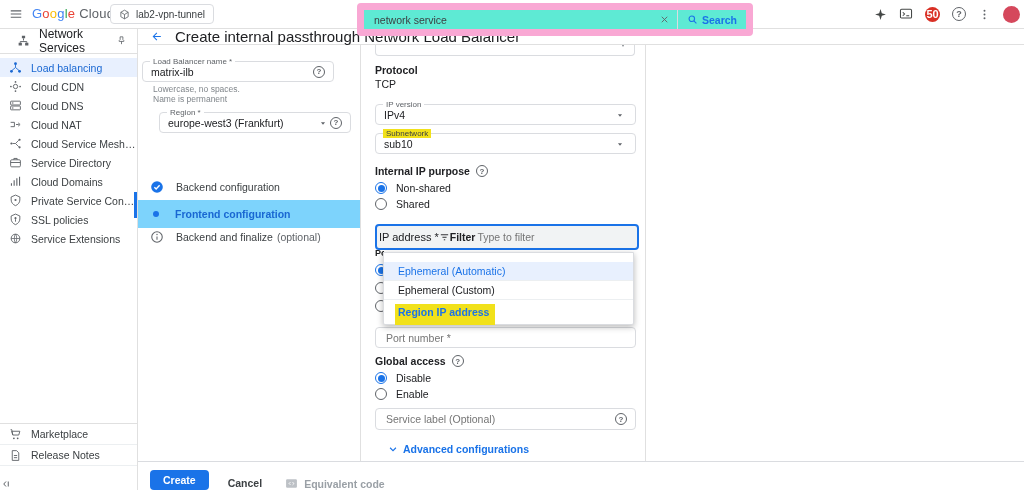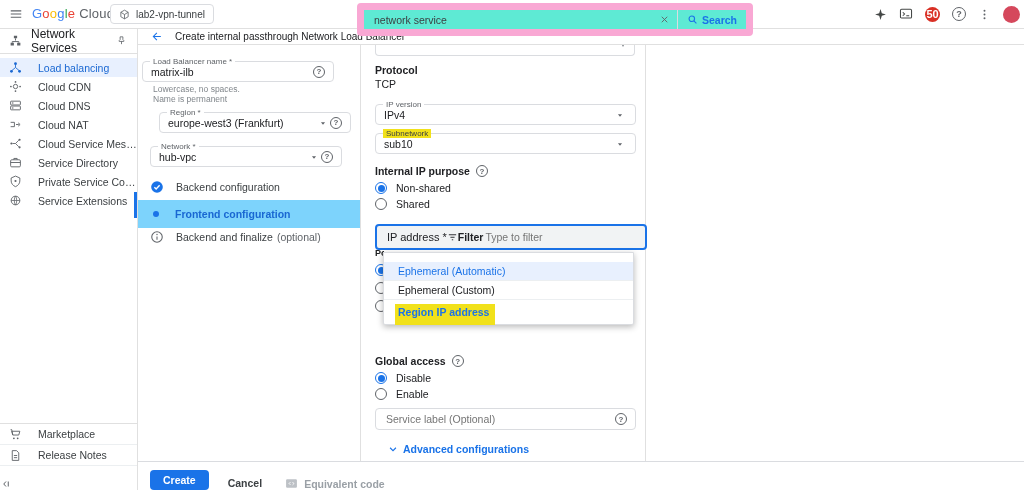--- a/index.html
+++ b/index.html
@@ -25,38 +25,38 @@
   .topicons{position:absolute;right:4px;top:0;height:28px;display:flex;align-items:center;gap:12px}
   .badge{width:15px;height:15px;border-radius:50%;background:#d93025;color:#fff;font-size:11px;font-weight:700;
          display:flex;align-items:center;justify-content:center}
   .qcirc{width:12px;height:12px;border:1.2px solid #5f6368;border-radius:50%;display:flex;align-items:center;justify-content:center;
          font-size:8px;color:#5f6368;font-weight:700;box-sizing:border-box}
   .qcirc::after{content:"?"}
   .qcirc.big{width:14px;height:14px;font-size:9px}
   .avatar{width:17px;height:17px;border-radius:50%;background:#d5485c}
   
   .sidebar{position:absolute;top:28px;left:0;width:137px;bottom:0;background:#fff;border-right:1px solid #e0e0e0;z-index:10}
-  .sidehead{height:25px;border-bottom:1px solid #e0e0e0;display:flex;align-items:center;padding-left:9px;gap:9px}
+  .sidehead{height:25px;border-bottom:1px solid #e0e0e0;display:flex;align-items:center;padding-left:17px;gap:9px}
   .sidehead .t{font-size:12px;font-weight:500;color:#202124;flex:1}
   .sidehead .pin{margin-right:10px}
   .navitems{margin-top:4px}
-  .nitem{height:19px;display:flex;align-items:center;gap:16px;padding-left:9px;color:#3c4043;cursor:pointer;white-space:nowrap;overflow:hidden}
+  .nitem{height:19px;display:flex;align-items:center;gap:9px;padding-left:9px;color:#3c4043;cursor:pointer;white-space:nowrap;overflow:hidden}
   .nitem .lb{font-size:10.5px;overflow:hidden;text-overflow:ellipsis}
   .nitem.sel{background:#e8f0fe;color:#1967d2}
   .nitem.sel .ic{color:#1967d2}
   .side-scroll{position:absolute;right:0;top:164px;width:3px;height:26px;background:#1a73e8}
   .side-bottom{position:absolute;left:0;right:0;top:395px;border-top:1px solid #e0e0e0}
   .side-bottom .nitem{height:20px}
   .side-bottom .sep{border-top:1px solid #eceff1}
   .collapse{margin:10px 0 0 34px;cursor:pointer}
   
   .mainhead{position:absolute;top:28px;left:137px;right:0;height:16px;background:#fff;border-bottom:1px solid #e0e0e0;
             display:flex;align-items:center;z-index:9}
   .mainhead .back{margin-left:13px;cursor:pointer}
-  .mainhead .pt{margin-left:12px;font-size:10px;color:#202124}
+  .mainhead .pt{margin-left:12px;font-size:15px;color:#202124}
   
   .content{position:absolute;top:44px;left:137px;right:0;bottom:28px;background:#fff;overflow:hidden}
   .vdiv1{position:absolute;left:223px;top:0;bottom:0;width:1px;background:#e0e0e0}
   .vdiv2{position:absolute;left:508px;top:0;bottom:0;width:1px;background:#e0e0e0}
   
   .ofield{position:absolute;height:19px;border:1px solid #dadce0;border-radius:4px;background:#fff;
           display:flex;align-items:center;padding:0 8px;font-size:10.5px;color:#202124;box-sizing:content-box}
   .ofield .notch{position:absolute;top:-5px;left:7px;font-size:8px;color:#5f6368;background:#fff;padding:0 3px;white-space:nowrap;line-height:9px}
   .ofield .notch.hl{background:#f1e11a;color:#3c4043}
   .ofield .grow{flex:1;overflow:hidden;white-space:nowrap}
@@ -68,21 +68,21 @@
   .slabel{position:absolute;font-size:10.5px;font-weight:700;color:#202124;display:flex;align-items:center;gap:6px}
   
   .helper{position:absolute;left:16px;top:40px;font-size:8.5px;color:#80868b;line-height:10px}
   .step{position:absolute;left:0;width:223px;height:20px;display:flex;align-items:center;gap:12px;padding-left:13px;box-sizing:border-box;
         font-size:10.5px;color:#3c4043;cursor:pointer}
   .step.cur{background:#7dd3fc;color:#1967d2;font-weight:700;height:28px}
   .dotstep{width:6px;height:6px;border-radius:50%;background:#1a73e8;margin:0 4px 0 3px;flex:none}
   .opt{color:#5f6368;font-weight:400}
   
   .combob{position:absolute;left:238px;top:180px;width:258px;height:22px;border:2px solid #1a73e8;border-radius:4px;background:#f1f3f4;
-          display:flex;align-items:center;padding:0 0 0 10px;z-index:3}
+          display:flex;align-items:center;padding:0 0 0 2px;z-index:3}
   .combob .flabel{font-size:10.5px;font-weight:700;color:#202124}
   .combob input{border:none;outline:none;background:transparent;font-family:inherit;font-size:10.5px;color:#3c4043;flex:1}
   .ddpanel{position:absolute;left:246px;top:208px;width:249px;height:71px;background:#fff;border:1px solid #dadce0;border-radius:0 0 2px 2px;
            box-shadow:0 2px 6px rgba(0,0,0,.28);z-index:5}
   .ddopt{position:absolute;left:0;right:0;height:18px;display:flex;align-items:center;padding-left:14px;font-size:10.5px;color:#202124;cursor:pointer}
   .ddopt.hl-row{background:#e8f0fe;color:#1a73e8;font-weight:500}
   .createlink{position:absolute;left:11px;top:51px;cursor:pointer}
   .createlink span{display:inline-block;background:#f1e11a;color:#1a73e8;font-weight:700;font-size:10.5px;padding:2px 6px 7px 3px}
   .sliver{position:absolute;left:238px;top:204px;width:9px;height:105px;overflow:hidden;z-index:1;color:#202124}
   .sliver .pp{font-size:9px;font-weight:700}
@@ -243,25 +243,43 @@
             <svg width="13" height="13" viewBox="0 0 24 24">
               <rect x="3" y="7" width="18" height="13" rx="2" stroke="currentColor" stroke-width="1.7" fill="none"></rect>
               <path d="M9 7V4.5h6V7M3 12h18" stroke="currentColor" stroke-width="1.7" fill="none"></path>
             </svg>
           </span>
         <span class="lb">Service Directory</span>
       </div>
       <div class="nitem">
         <span class="ic">
             <svg width="13" height="13" viewBox="0 0 24 24">
+              <path d="M4.5 20v-5M9.5 20V9.5M14.5 20V6M19.5 20V3" stroke="currentColor" stroke-width="2" fill="none"></path>
+            </svg>
+          </span>
+        <span class="lb">Cloud Domains</span>
+      </div>
+      <div class="nitem">
+        <span class="ic">
+            <svg width="13" height="13" viewBox="0 0 24 24">
               <path d="M12 2l8 3.5V11c0 4.8-3.4 8.7-8 10.5C7.4 19.7 4 15.8 4 11V5.5z" stroke="currentColor" stroke-width="1.7" fill="none"></path>
               <circle cx="12" cy="11" r="2" fill="currentColor"></circle>
             </svg>
           </span>
         <span class="lb">Private Service Connect</span>
+      </div>
+      <div class="nitem">
+        <span class="ic">
+            <svg width="13" height="13" viewBox="0 0 24 24">
+              <path d="M12 2l8 3.5V11c0 4.8-3.4 8.7-8 10.5C7.4 19.7 4 15.8 4 11V5.5z" stroke="currentColor" stroke-width="1.7" fill="none"></path>
+              <circle cx="12" cy="9.5" r="1.9" fill="currentColor"></circle>
+              <path d="M12 11.5v4.5" stroke="currentColor" stroke-width="1.7"></path>
+            </svg>
+          </span>
+        <span class="lb">SSL policies</span>
       </div>
       <div class="nitem">
         <span class="ic">
             <svg width="13" height="13" viewBox="0 0 24 24">
               <circle cx="12" cy="12" r="8" stroke="currentColor" stroke-width="1.7" fill="none"></circle>
               <path d="M4 12h16M12 4c3 2.7 3 13.3 0 16-3-2.7-3-13.3 0-16z" stroke="currentColor" stroke-width="1.4" fill="none"></path>
             </svg>
           </span>
         <span class="lb">Service Extensions</span>
       </div>
@@ -323,30 +341,20 @@
     <div class="ofield" style="left:22px;top:68px;width:174px">
       <span class="notch">Region *</span>
       <span class="grow">europe-west3 (Frankfurt)</span>
       <span class="caret">
           <svg width="10" height="10" viewBox="0 0 24 24">
             <path d="M7 10h10l-5 6z" fill="#5f6368"></path>
           </svg>
         </span>
       <span class="qcirc"></span>
     </div>
-    <div class="ofield" style="left:13px;top:102px;width:174px">
-      <span class="notch">Network *</span>
-      <span class="grow">hub-vpc</span>
-      <span class="caret">
-          <svg width="10" height="10" viewBox="0 0 24 24">
-            <path d="M7 10h10l-5 6z" fill="#5f6368"></path>
-          </svg>
-        </span>
-      <span class="qcirc"></span>
-    </div>
 
     <div class="step" style="top:133px">
       <span>
           <svg width="14" height="14" viewBox="0 0 24 24">
             <circle cx="12" cy="12" r="10" fill="#1a73e8"></circle>
             <path d="M7.5 12.3l3 3 6-6.3" stroke="#fff" stroke-width="2.4" fill="none"></path>
           </svg>
         </span>
       <span>Backend configuration</span>
     </div>
@@ -425,20 +433,23 @@
     </div>
 
     <div class="ddpanel">
       <div class="ddopt hl-row" style="top:9px">Ephemeral (Automatic)</div>
       <div class="ddopt" style="top:27px;border-top:1px solid #eceff1;border-bottom:1px solid #eceff1">Ephemeral (Custom)</div>
       <div class="createlink">
         <span>Region IP address</span>
       </div>
     </div>
 
+    <div class="ofield" style="left:238px;top:283px;width:243px">
+      <input style="border: none; outline: none; background: transparent; font-family: inherit; font-size: 10.5px; color: rgb(32, 33, 36); width: 100%;" placeholder="Port number *">
+    </div>
 
     <div class="slabel" style="left:238px;top:311px">
       <span>Global access</span>
       <span class="qcirc"></span>
     </div>
     <div class="rrow" style="left:238px;top:327px">
       <span class="radio on"></span>
       <span>Disable</span>
     </div>
     <div class="rrow" style="left:238px;top:343px">

